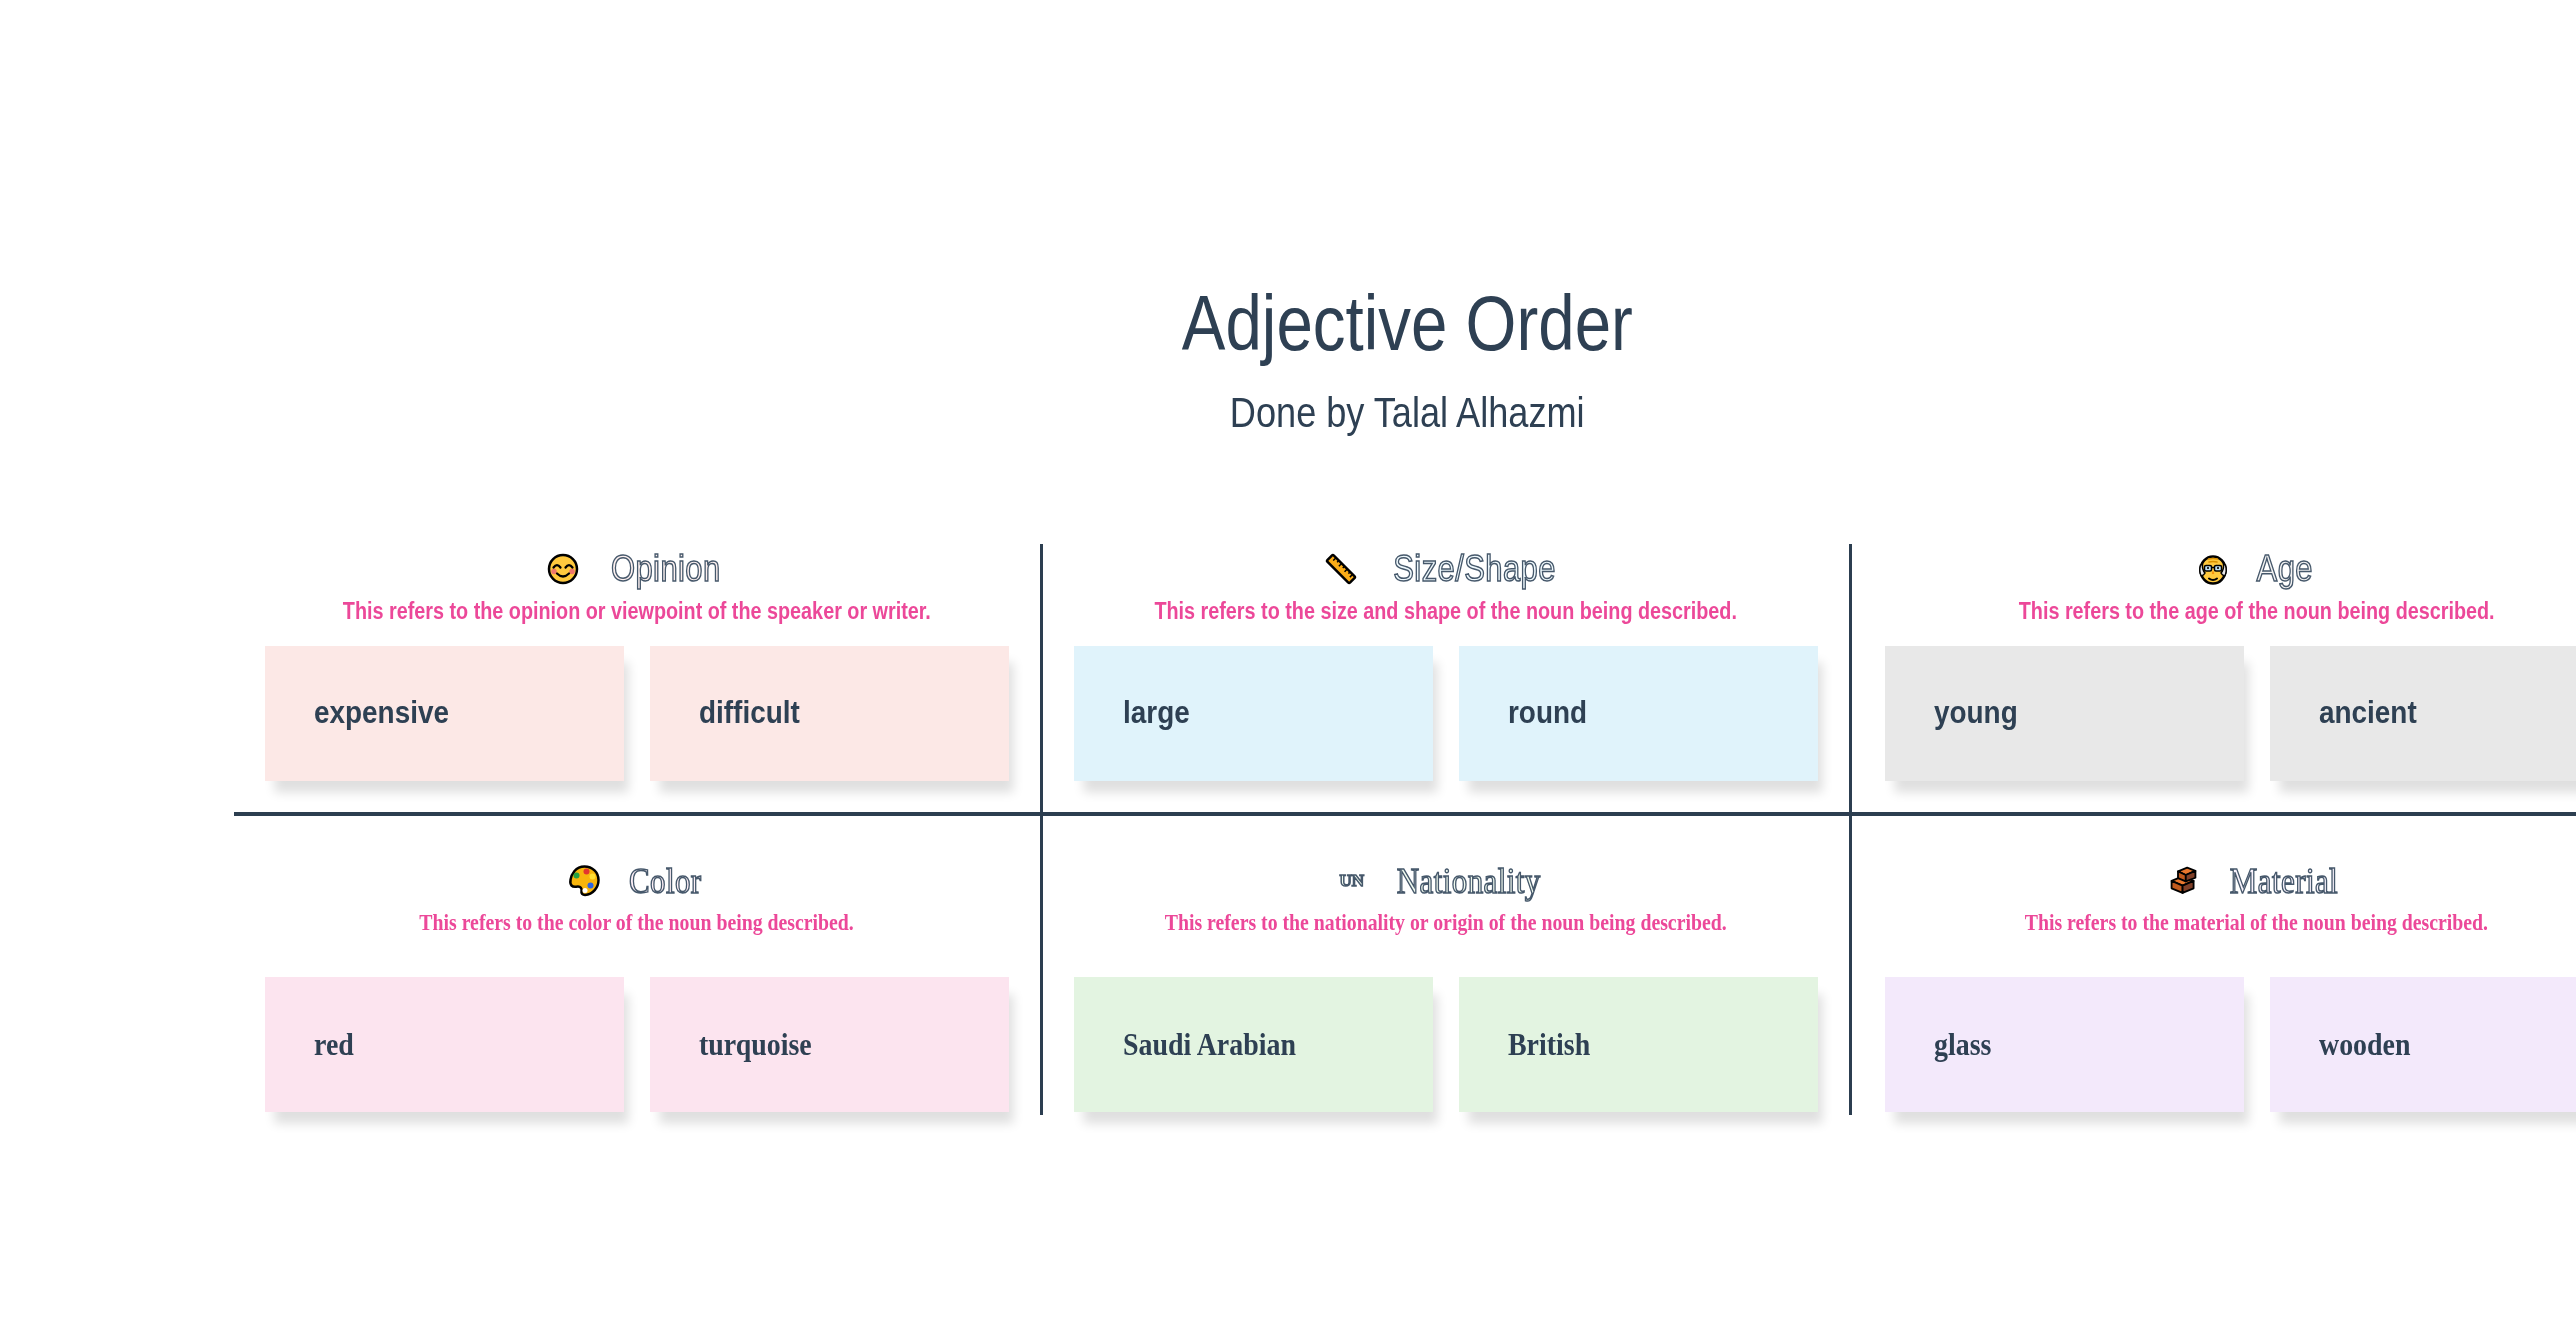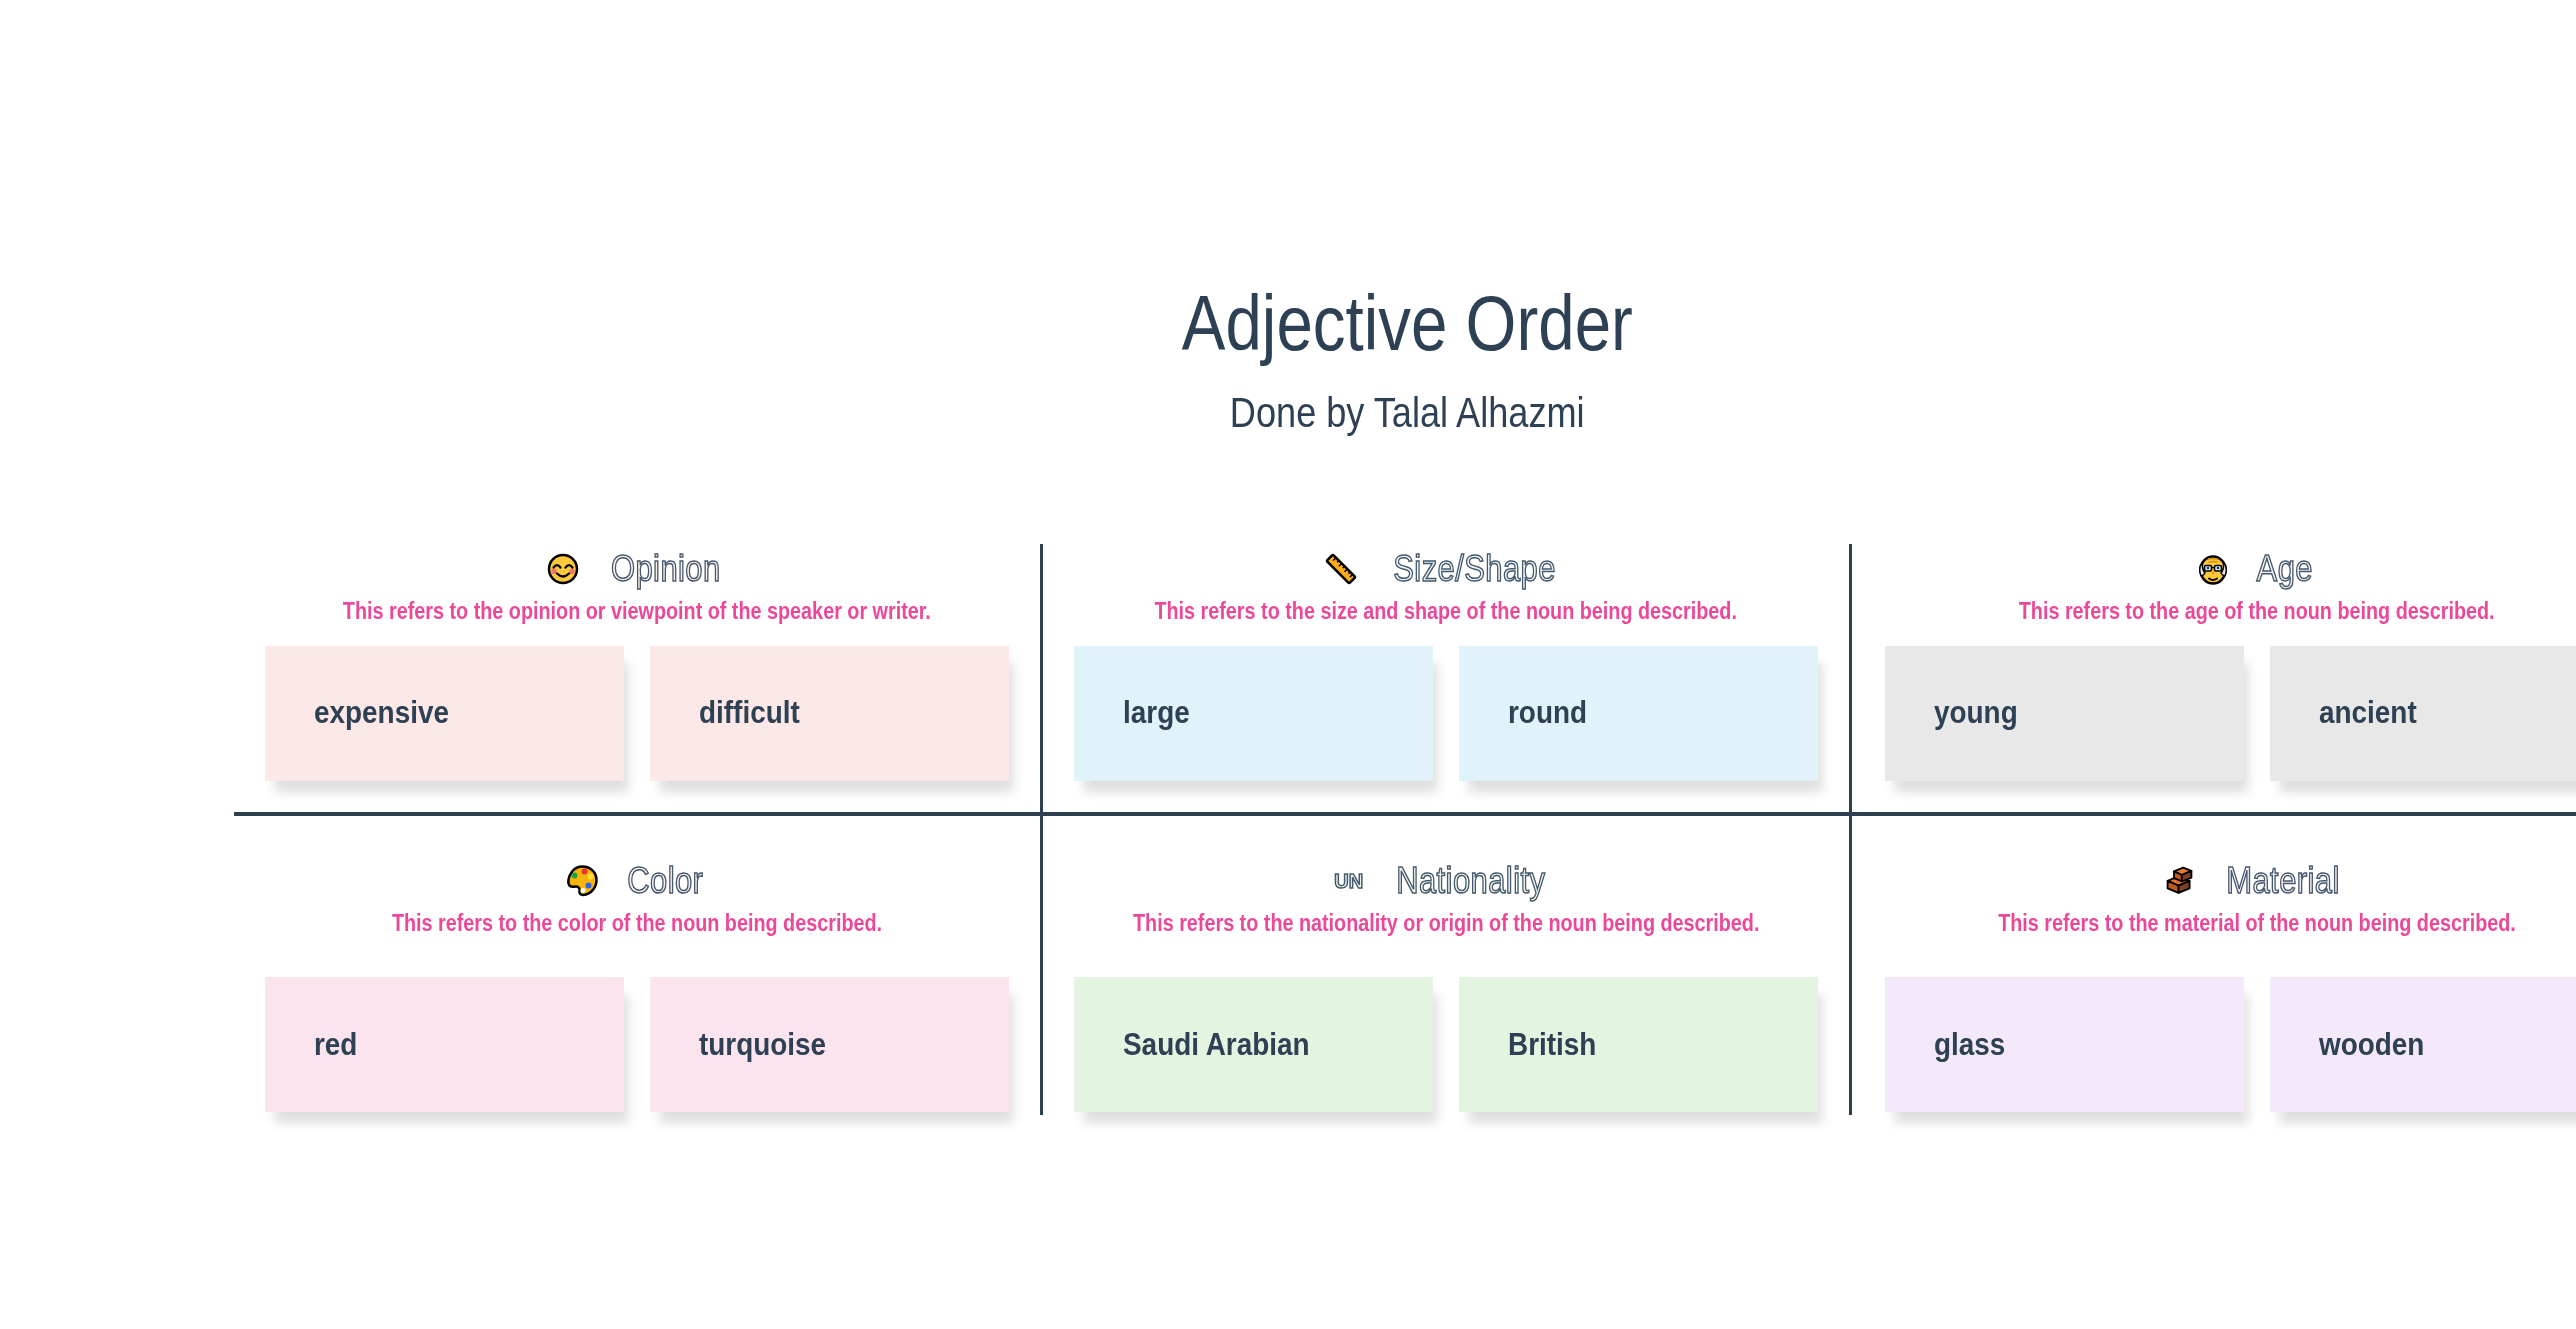--- a/index.html
+++ b/index.html
@@ -29,39 +29,39 @@
 
   .grid {
     position:absolute; left:234px; top:544px;
     display:grid;
     grid-template-columns:809px 809px 809px;
     grid-template-rows:272px 299px;
   }
   .cell { box-sizing:border-box; padding:3.1px 9.3px 0; text-align:center; }
   .cell.vline { border-right:3.6px solid #2c3e50; }
   .cell.hline { border-bottom:4.1px solid #2c3e50; }
-  .cell.row2  { padding-top:43px; }
+  .cell.row2  { padding-top:43px;font-family:Liberation Serif, serif; }
 
   .sec-head {
     display:flex; align-items:center; justify-content:center;
     gap:21px; height:43px;
   }
   .sec-head svg { display:block; }
   .outl {
     font-size:36px; line-height:1; font-weight:400;
     letter-spacing:0.5px;
     color:#46586b;
   }
   @supports (-webkit-text-stroke: 1px #000000) {
     .outl {
       -webkit-text-stroke:1.5px #46586b;
       -webkit-text-fill-color:var(--fill,#ffffff);
     }
   }
-  .un-glyph { font-size:20px; font-weight:700; letter-spacing:0; }
+  .un-glyph { font-size:17px; font-weight:700; letter-spacing:0; }
 
   .sec-desc {
     margin:7.2px 0 0; font-size:23px; line-height:1.22;
     font-weight:700; color:#ec4899;
   }
 
   .cards { display:flex; justify-content:center; gap:26px; margin-top:20.6px; }
   .row2 .cards { margin-top:40px; }
   .card {
     width:359px; height:135px;

